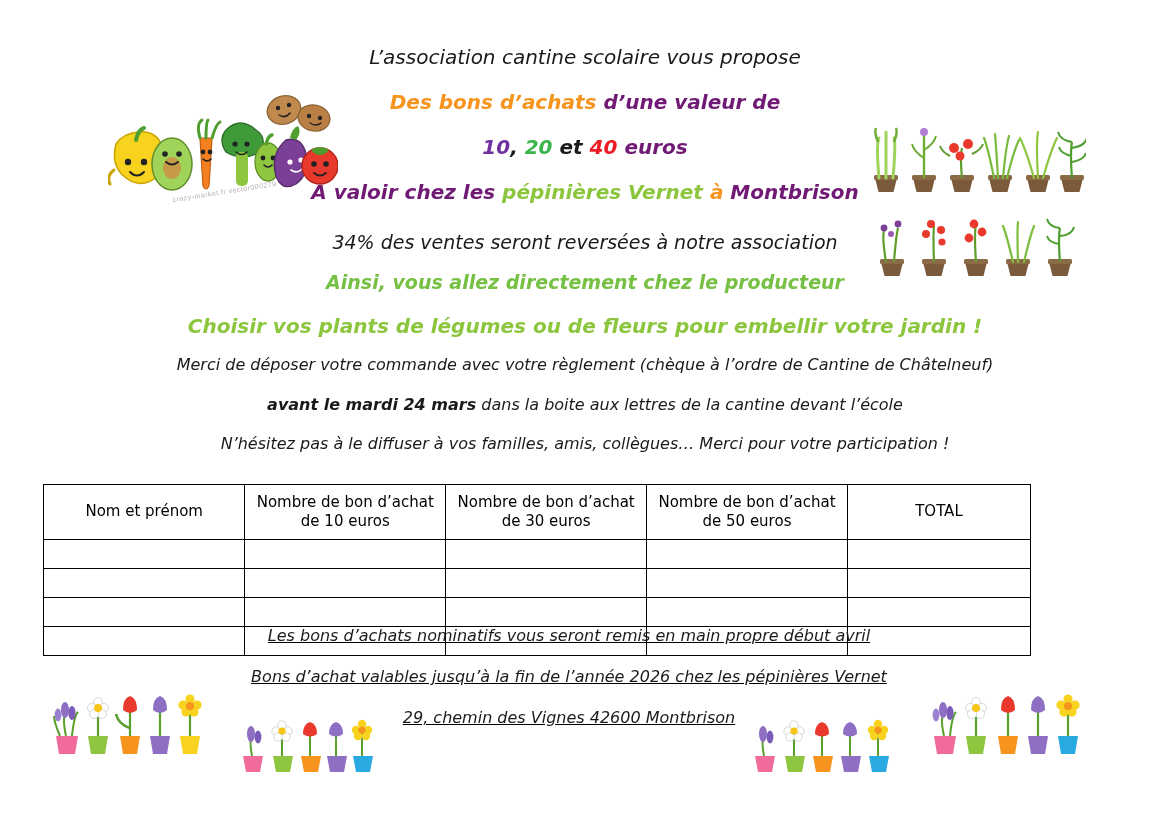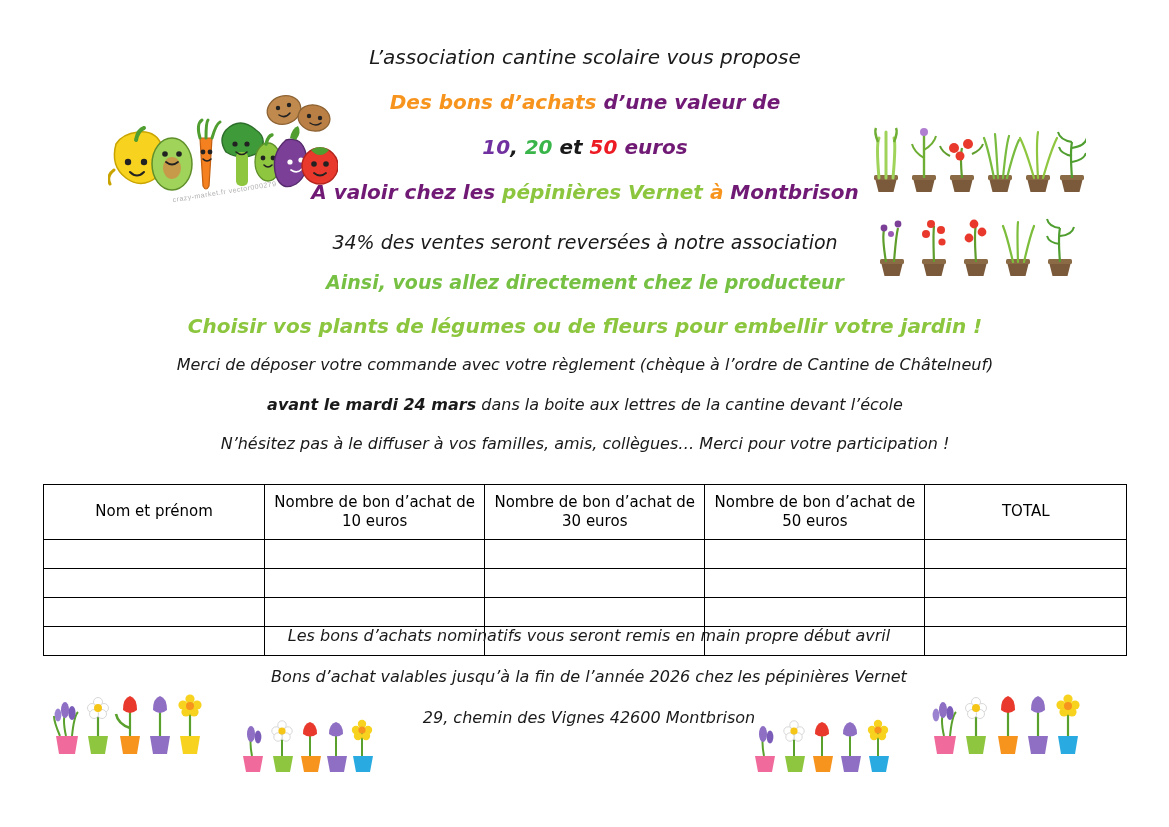--- a/index.html
+++ b/index.html
@@ -94,21 +94,21 @@
   .c-green   { color: #39b54a; }
   .c-red     { color: #ed1c24; }
   .c-lgreen  { color: #8cc63e; }
   .c-dark    { color: #1a1a1a; }
 
   
   .order-table {
     position: absolute;
     left: 43px;
     top: 484px;
-    width: 1084px;
+    width: 988px;
     border-collapse: collapse;
     font-family: "DejaVu Sans", sans-serif;
     font-size: 15px;
   }
   .order-table td, .order-table th {
     border: 1px solid #000000;
     padding: 3px 4px;
     text-align: center;
     vertical-align: middle;
     font-weight: normal;
@@ -120,24 +120,25 @@
   .order-table tbody td {
     height: 22px;
   }
   .col1 { width: 220px; }
   .col2, .col3, .col4 { width: 219px; }
   .col5 { width: 200px; }
 
   
   .footer {
     position: absolute;
-    left: 44px;
+    left: 24px;
     top: 626px;
     width: 1090px;
     text-align: center;
+    text-decoration: underline;
   }
   .f-line {
     font-family: "DejaVu Sans", sans-serif;
     font-style: italic;
     font-size: 16px;
     color: #1a1a1a;
     margin: 0 0 22px 0;
     white-space: nowrap;
   }
 
@@ -357,21 +358,21 @@
 
   <div class="textblock">
 
     <p class="line l1">L’association cantine scolaire vous propose</p>
 
     <p class="line l2">
       <span class="c-orange">Des bons d’achats </span><span class="c-blue">d’une valeur de</span>
     </p>
 
     <p class="line l3">
-      <span class="c-purple">10</span><span class="c-dark">, </span><span class="c-green">20</span><span class="c-dark"> et </span><span class="c-red">50</span><span class="c-blue"> euros</span>
+      <span class="c-purple">10</span><span class="c-dark">, </span><span class="c-green">20</span><span class="c-dark"> et </span><span class="c-red">40</span><span class="c-blue"> euros</span>
     </p>
 
     <p class="line l4">
       <span class="c-blue">A valoir chez les </span><span class="c-lgreen">pépinières Vernet </span><span class="c-orange">à </span><span class="c-blue">Montbrison</span>
     </p>
 
     <p class="line l5">34% des ventes seront reversées à notre association</p>
 
     <p class="line l6">Ainsi, vous allez directement chez le producteur</p>
 

